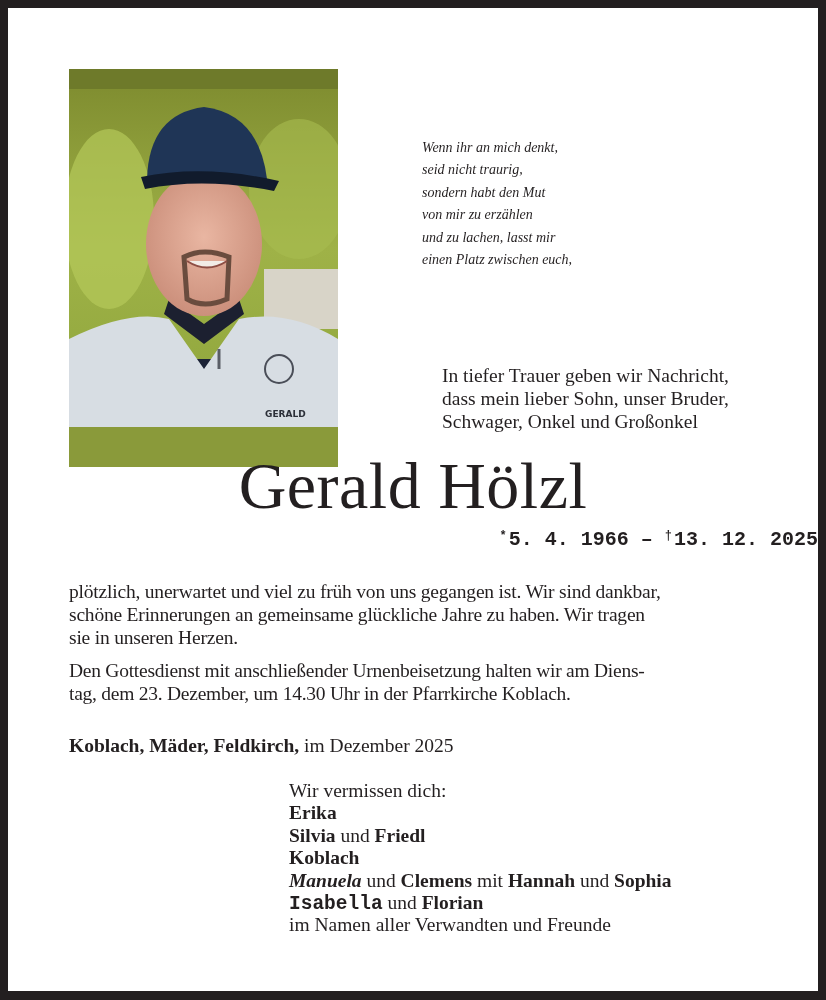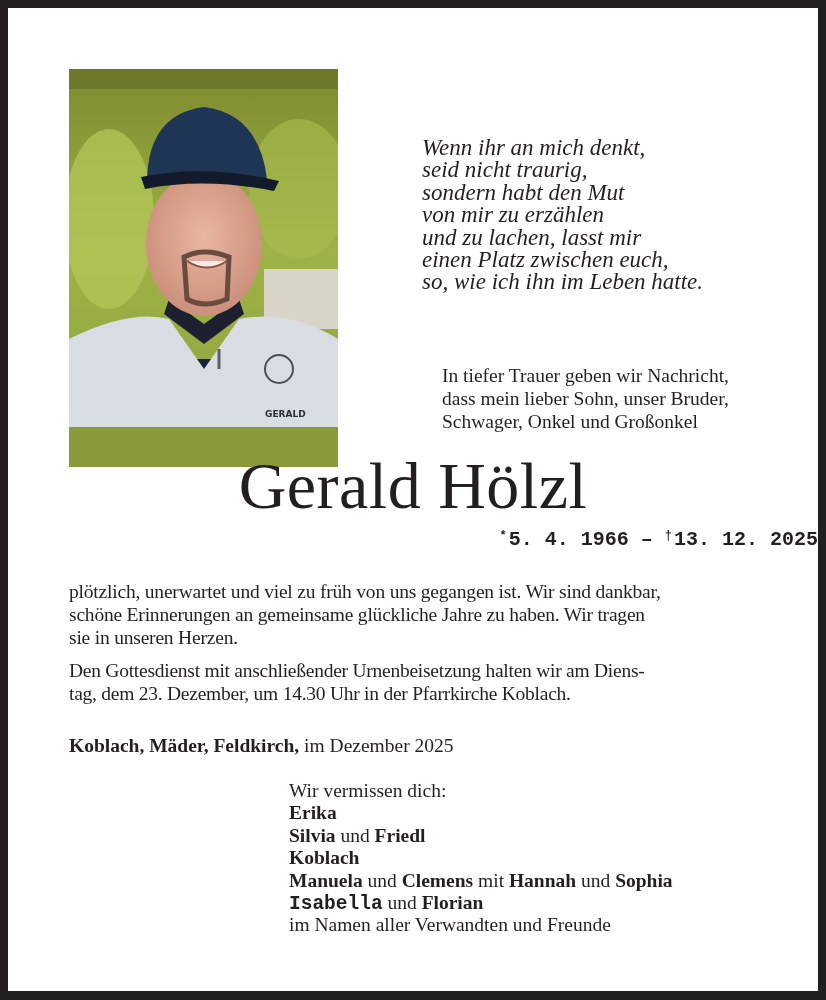--- a/index.html
+++ b/index.html
@@ -23,21 +23,21 @@
     width: 269px; height: 398px;
     overflow: hidden;
     background: #8a9a3a;
   }
   .photo svg { display: block; }
   .poem {
     position: absolute;
     left: 414px; top: 129px;
     font-family: "Liberation Serif", serif;
     font-style: italic;
-    font-size: 23px;
+    font-size: 14px;
     line-height: 22.4px;
     color: #231f20;
   }
   .poem div { white-space: nowrap; }
   .intro {
     position: absolute;
     left: 414px; top: 356px;
     font-family: "Liberation Serif", serif;
     font-size: 19.5px;
     line-height: 23px;
@@ -140,21 +140,20 @@
     </svg>
   </div>
 
   <div class="poem">
     <div>Wenn ihr an mich denkt,</div>
     <div>seid nicht traurig,</div>
     <div>sondern habt den Mut</div>
     <div>von mir zu erzählen</div>
     <div>und zu lachen, lasst mir</div>
     <div>einen Platz zwischen euch,</div>
-    <div>so, wie ich ihn im Leben hatte.</div>
   </div>
 
   <div class="intro">
     <div>In tiefer Trauer geben wir Nachricht,</div>
     <div>dass mein lieber Sohn, unser Bruder,</div>
     <div>Schwager, Onkel und Großonkel</div>
   </div>
 
   <div class="name">Gerald Hölzl</div>
 
@@ -189,21 +188,21 @@
           <span class="fam-names"><b style="white-space: pre;">Erika</b></span>
         </div>
         <div class="fam-row">
           <span class="fam-names"><b style="white-space: pre;">Silvia</b><span style="white-space: pre;"> und </span><b style="white-space: pre;">Friedl</b></span>
         </div>
         <div class="fam-row">
           <span class="fam-label"></span>
           <span class="fam-names"><b style="white-space: pre;">Koblach</b></span>
         </div>
         <div class="fam-row">
-          <span class="fam-names"><b style="white-space: pre;">Manuela</b><span style="white-space: pre;"> und </span><b style="white-space: pre;">Clemens</b><span style="white-space: pre;"> mit </span><b style="white-space: pre;">Hannah</b><span style="white-space: pre;"> und </span><b style="white-space: pre;">Sophia</b></span>
+          <span class="fam-names"><b style="white-space: pre; font-style: italic;">Manuela</b><span style="white-space: pre;"> und </span><b style="white-space: pre;">Clemens</b><span style="white-space: pre;"> mit </span><b style="white-space: pre;">Hannah</b><span style="white-space: pre;"> und </span><b style="white-space: pre;">Sophia</b></span>
         </div>
         <div class="fam-row">
           <span class="fam-label"></span>
           <span class="fam-names"><b style="white-space: pre; font-family: Liberation Mono, monospace;">Isabella</b><span style="white-space: pre;"> und </span><b style="white-space: pre;">Florian</b></span>
         </div>
       </div>
     <div class="fam-row">
       <span class="fam-names">im Namen aller Verwandten und Freunde</span>
     </div>
   </div>

